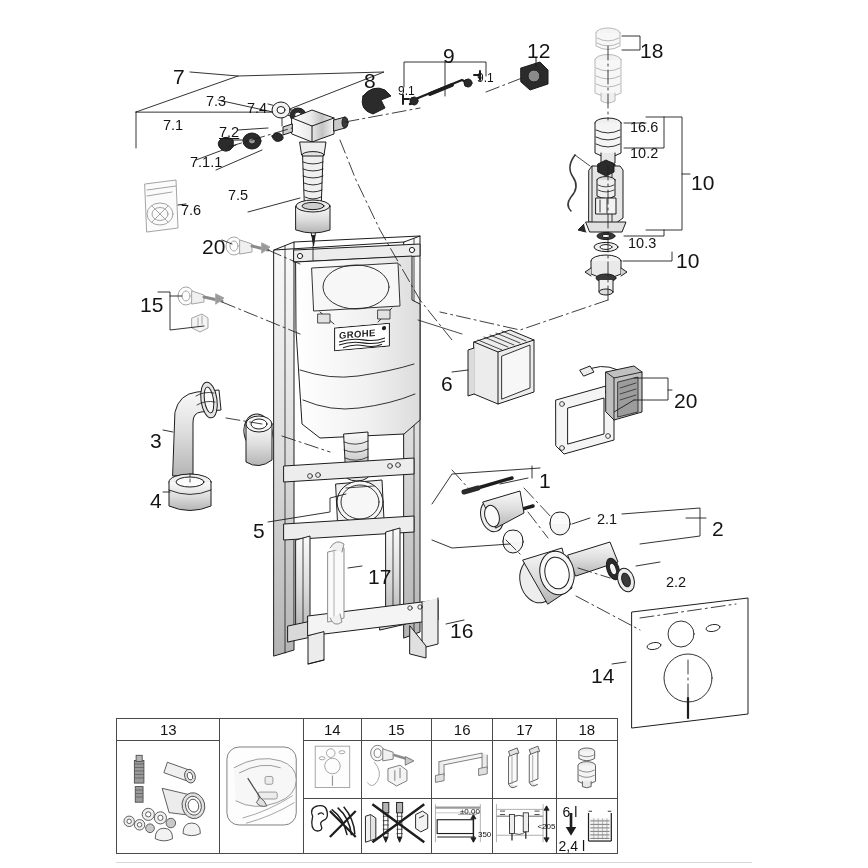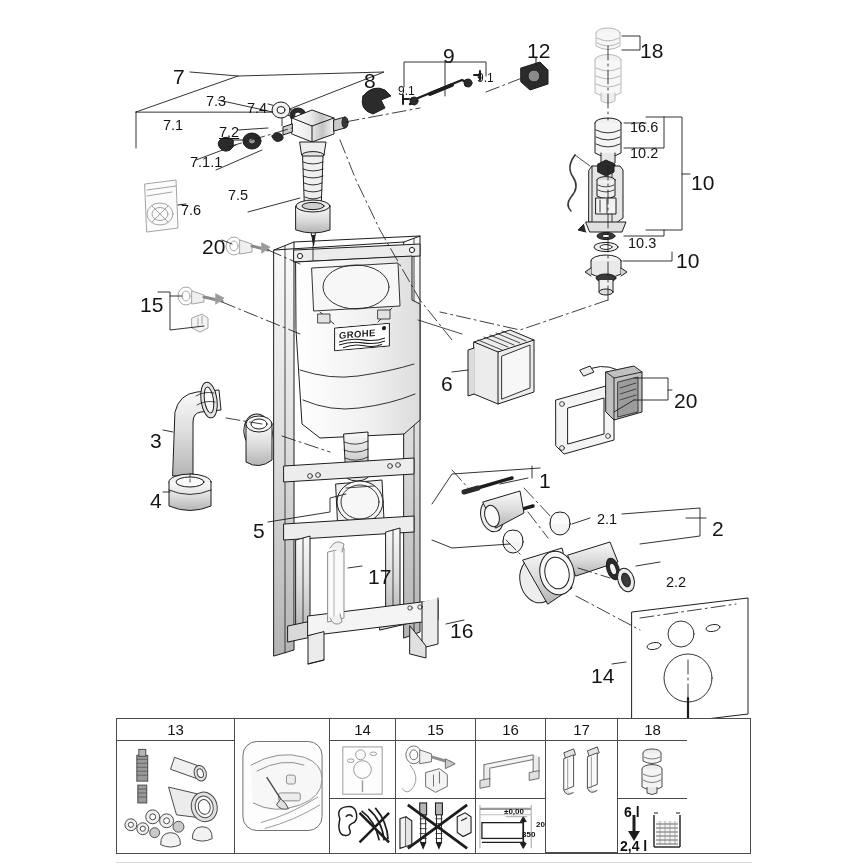--- a/index.html
+++ b/index.html
@@ -15,27 +15,27 @@
     position:absolute;font-family:"Liberation Sans", sans-serif;
     color:#141414;white-space:nowrap;line-height:1;
     letter-spacing:0px;
   }
   .lbl-lg{font-size:21px;}
   .lbl-sm{font-size:14.5px;}
   .lbl-xs{font-size:12px;}
 
   
   #legend{
-    position:absolute;left:116px;top:718px;width:635px;height:136px;
+    position:absolute;left:116px;top:718px;width:502px;height:136px;
     border:1.6px solid #4a4a4a;box-sizing:border-box;background:#fff;
     display:flex;
   }
   .lcol{border-right:1.4px solid #4a4a4a;box-sizing:border-box;display:flex;flex-direction:column;}
   .lcol:last-child{border-right:none;}
-  .lcell{position:relative;box-sizing:border-box;flex:1 1 auto;overflow:hidden;font-weight:bold;}
+  .lcell{position:relative;box-sizing:border-box;flex:1 1 auto;overflow:hidden;}
   .lcell.split-top{border-bottom:1.4px solid #4a4a4a;}
   .lhead{
     height:22px;display:flex;align-items:center;justify-content:center;
     font-size:15px;color:#141414;border-bottom:1.4px solid #4a4a4a;
     box-sizing:border-box;
   }
   .lbody{flex:1 1 auto;position:relative;overflow:hidden;}
   .lbody svg{position:absolute;left:0;top:0;width:100%;height:100%;}
   .dimtxt{position:absolute;font-size:8px;color:#111;line-height:1.05;white-space:nowrap;}
   .dimtxt.big{font-size:14px;}
@@ -707,20 +707,40 @@
             <path d="M18,18 L28,14 L28,46 L18,50 Z" fill="#fafafa"></path>
             <path d="M22,18 L22,50" stroke="#9a9a9a"></path>
             <path d="M18,50 q3,7 10,2" fill="#e4e4e4"></path>
             <path d="M42,10 L52,6 L54,12 L44,16 Z" fill="#e4e4e4"></path>
             <path d="M42,16 L52,12 L52,44 L42,48 Z" fill="#fafafa"></path>
             <path d="M46,16 L46,48" stroke="#9a9a9a"></path>
             <path d="M42,48 q3,7 10,2" fill="#e4e4e4"></path>
           </g>
         </svg>
       </div>
+      <div class="lcell" style="flex:1;position:relative">
+        <svg viewBox="0 0 72 55">
+          <g stroke="#1d1d1d" stroke-width="0.9" fill="none">
+            <path d="M4,6 L4,50 M58,6 L58,50" stroke="#9a9a9a"></path>
+            <path d="M4,12 L58,12" stroke="#9a9a9a"></path>
+            <path d="M4,20 L58,20" stroke="#9a9a9a" stroke-width="1.8"></path>
+            <path d="M4,42 L58,42" stroke="#9a9a9a"></path>
+            <ellipse cx="30" cy="30" rx="11" ry="11" fill="#fff" stroke="#1d1d1d"></ellipse>
+            <rect x="19" y="18" width="6" height="22" fill="#ededed" stroke="#1d1d1d"></rect>
+            <rect x="35" y="16" width="6" height="22" fill="#ededed" stroke="#1d1d1d"></rect>
+            <path d="M22,40 L22,48 M38,38 L38,46" stroke="#1d1d1d" stroke-width="1.4"></path>
+            <path d="M8,14 L14,14 M8,18 L14,18" stroke="#1d1d1d"></path>
+            <path d="M48,14 L54,14 M48,18 L54,18" stroke="#1d1d1d"></path>
+            <path d="M62,8 L62,50" stroke="#1d1d1d" stroke-width="1.6"></path>
+            <path d="M62,8 L59,13 L65,13 Z" fill="#1d1d1d"></path>
+            <path d="M62,50 L59,45 L65,45 Z" fill="#1d1d1d"></path>
+          </g>
+        </svg>
+        <span class="dimtxt" style="left:44px;top:24px">&lt;205</span>
+      </div>
     </div>
 
     <div class="lcol" style="width:69px">
       <div class="lhead">18</div>
       <div class="lcell split-top" style="flex:1.05">
         <svg viewBox="0 0 69 58">
           <g stroke="#4a4a4a" stroke-width="1" fill="none">
             <ellipse cx="34" cy="12" rx="9" ry="4" fill="#ececec"></ellipse>
             <path d="M25,12 L25,20 q9,5 18,0 L43,12" fill="#f4f4f4"></path>
             <path d="M26,16 q8,4 16,0" stroke-width="0.7"></path>

